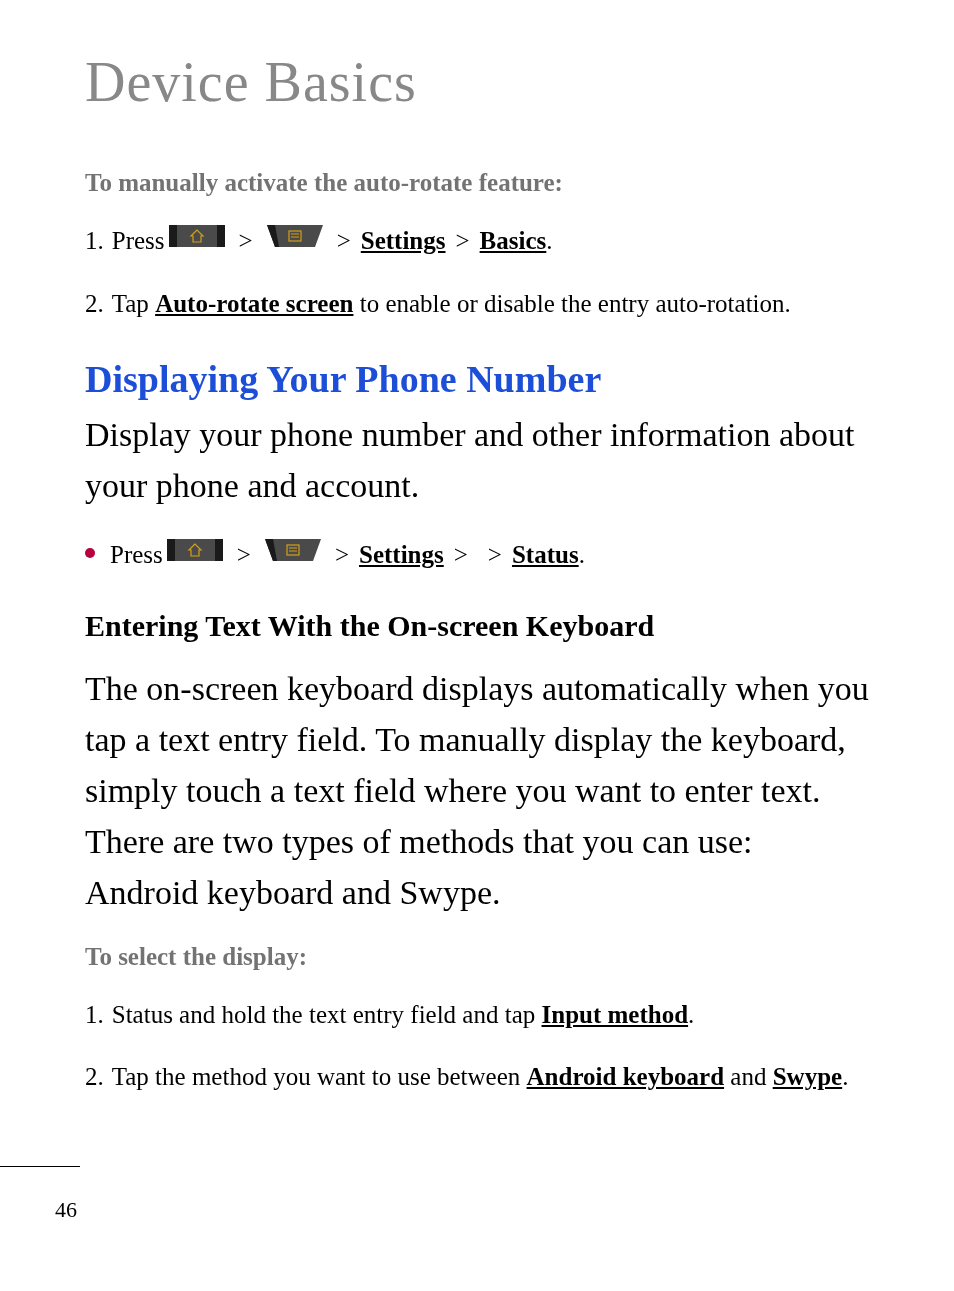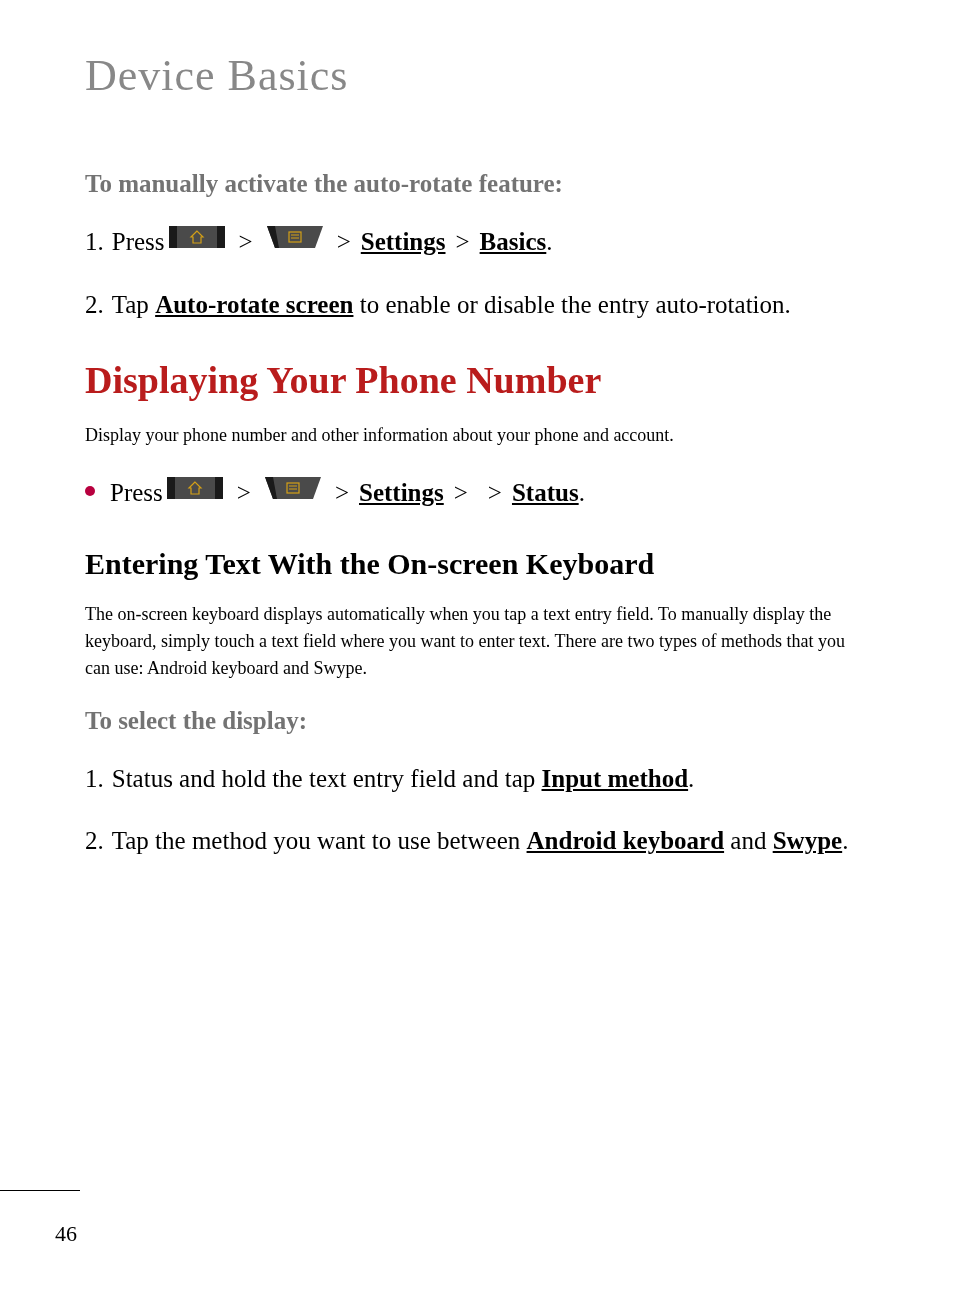--- a/index.html
+++ b/index.html
@@ -10,25 +10,25 @@
     body {
       width: 954px;
       height: 1291px;
       background: #ffffff;
       font-family: Georgia, 'Times New Roman', serif;
       position: relative;
       padding: 50px 85px 0 85px;
       color: #000;
     }
     .page-title {
-      font-size: 44px;
+      font-size: 56px;
       font-weight: 300;
       color: #888;
       letter-spacing: 1px;
-      margin-bottom: 69px;
+      margin-bottom: 55px;
       font-family: Georgia, serif;
     }
     .bold-heading {
       font-size: 25px;
       font-weight: bold;
       color: #737373;
       margin-bottom: 25px;
     }
     .step-line {
       font-size: 25px;
@@ -59,33 +59,33 @@
     .icon-key {
       display: inline-block;
       vertical-align: middle;
       margin: 0 4px;
       position: relative;
       top: -2px;
     }
     .h1-accent {
       font-size: 38px;
       font-weight: bold;
-      color: #b91c1c;
+      color: #1d4ed8;
       margin-top: 35px;
-      margin-bottom: 20px;
+      margin-bottom: 8px;
     }
     .h2-accent {
       font-size: 30px;
       font-weight: bold;
       color: #000000;
       margin-top: 35px;
       margin-bottom: 20px;
     }
     .body-text {
-      font-size: 18px;
+      font-size: 34px;
       line-height: 1.5;
       margin-bottom: 25px;
     }
     .bullet-line {
       font-size: 25px;
       line-height: 1.5;
       margin-bottom: 25px;
       display: flex;
       align-items: flex-start;
       flex-wrap: wrap;
@@ -95,21 +95,21 @@
       width: 10px;
       height: 10px;
       background: #b8003f;
       border-radius: 50%;
       margin-right: 15px;
       margin-top: 12px;
       flex-shrink: 0;
     }
     .page-footer {
       position: absolute;
-      bottom: 44px;
+      bottom: 68px;
       left: 0;
       width: 100%;
     }
     .footer-rule {
       border: none;
       border-top: 1px solid #000;
       width: 80px;
       margin-left: 0;
       margin-bottom: 30px;
     }

